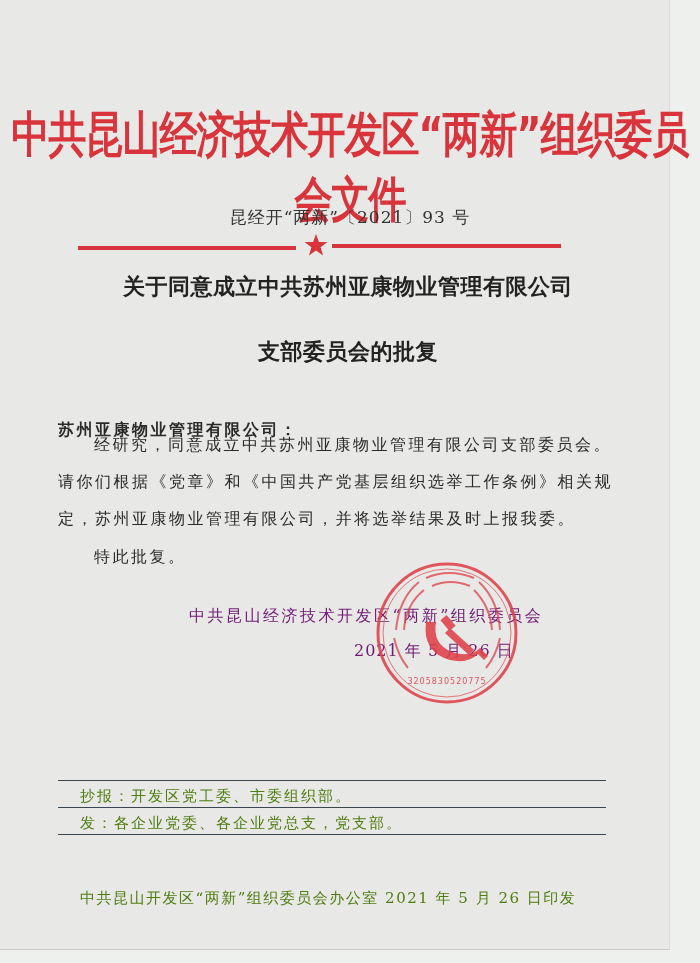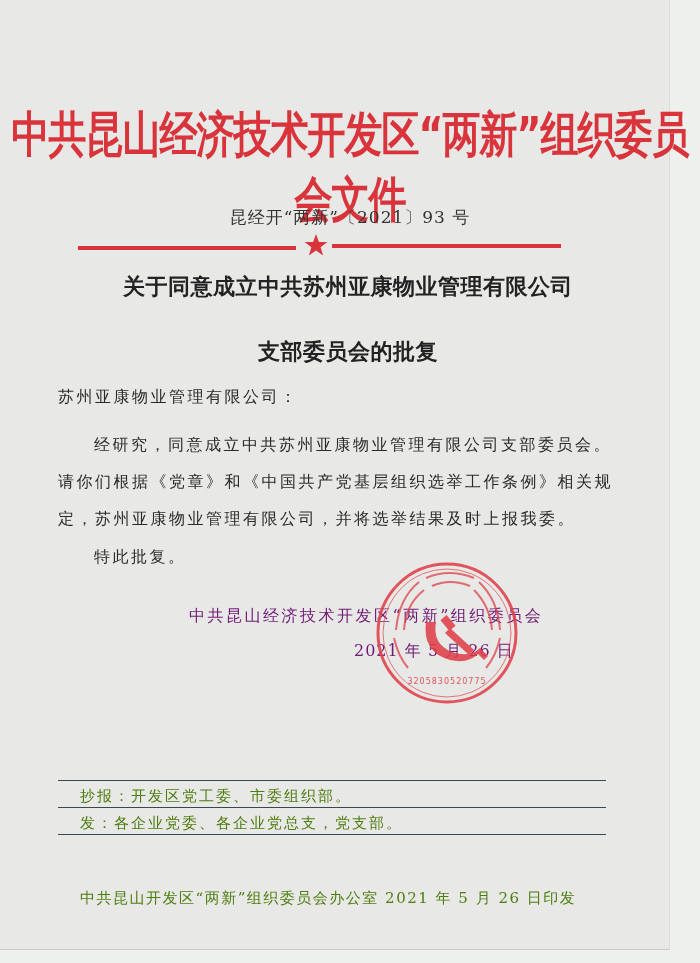--- a/index.html
+++ b/index.html
@@ -87,21 +87,21 @@
 
 <div class="redline left"></div>
 <svg class="star" viewBox="0 0 24 24">
   <polygon points="12,1 14.9,9 23.4,9.1 16.6,14.2 19.1,22.4 12,17.5 4.9,22.4 7.4,14.2 0.6,9.1 9.1,9" fill="#d9343b"></polygon>
 </svg>
 <div class="redline right"></div>
 
 <div class="title l1">关于同意成立中共苏州亚康物业管理有限公司</div>
 <div class="title l2">支部委员会的批复</div>
 
-<div class="body-text" style="top:387px;">苏州亚康物业管理有限公司：</div>
+<div class="body-text" style="top:420px;font-weight:bold;">苏州亚康物业管理有限公司：</div>
 <div class="body-text" style="top:435px; left:94px;font-family:Liberation Mono, monospace;">经研究，同意成立中共苏州亚康物业管理有限公司支部委员会。</div>
 <div class="body-text" style="top:472px;">请你们根据《党章》和《中国共产党基层组织选举工作条例》相关规</div>
 <div class="body-text" style="top:509px;">定，苏州亚康物业管理有限公司，并将选举结果及时上报我委。</div>
 <div class="body-text" style="top:547px; left:94px;">特此批复。</div>
 
 <div class="signature" style="left:189px; top:606px;">中共昆山经济技术开发区“两新”组织委员会</div>
 <div class="signature" style="left:354px; top:641px; letter-spacing:1px;">2021 年 5 月 26 日</div>
 
 <svg class="stamp" viewBox="0 0 146 146">
   <circle cx="73" cy="73" r="69" fill="none" stroke="#e0404a" stroke-width="3"></circle>

